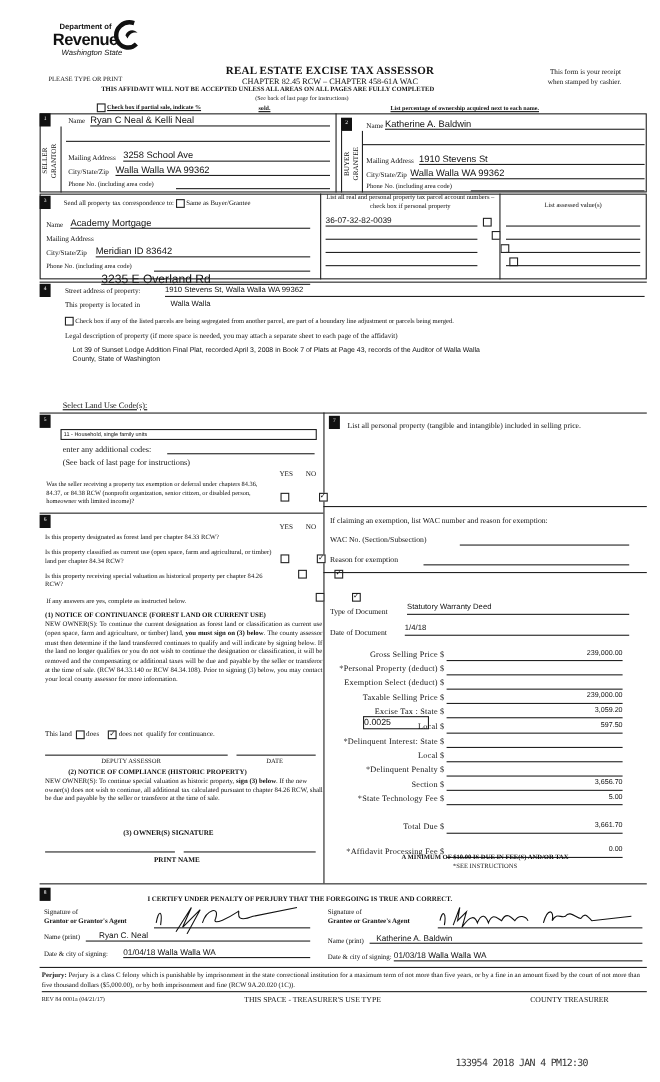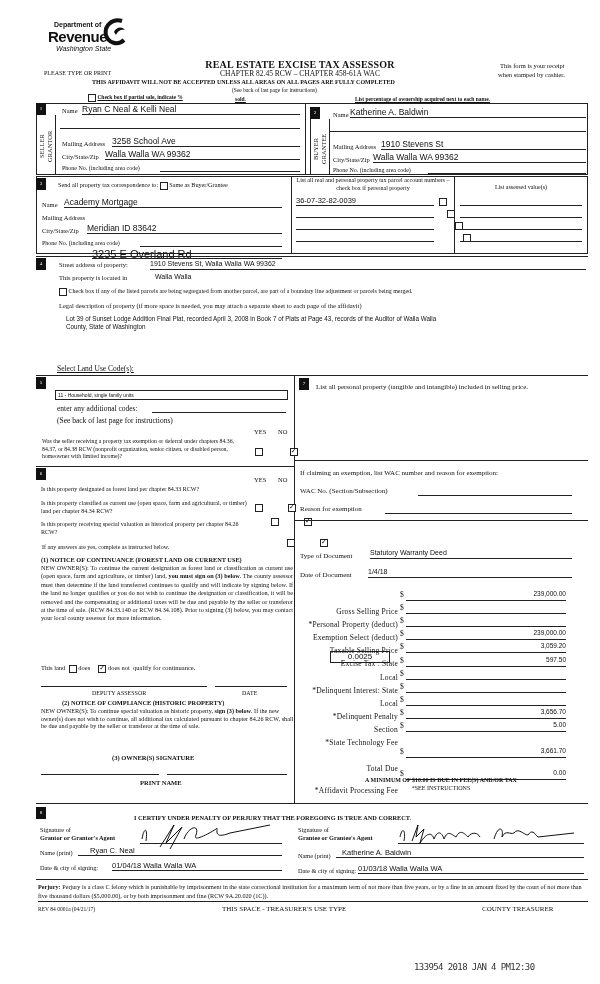--- a/index.html
+++ b/index.html
@@ -10,21 +10,21 @@
   .uline { border-bottom: 1px solid #222; }
   .numbox { position: absolute; width: 10px; height: 12px; background: #111; color: #fff; font-size: 5px; text-align: center; line-height: 12px; }
   .cb { display: inline-block; width: 8px; height: 8px; border: 1px solid #222; vertical-align: middle; background: #fff; position: relative; }
   .cb.checked::after { content: "✓"; position: absolute; left: 0; top: -2px; font-size: 7px; line-height: 9px; color: #111; font-family: "DejaVu Sans", sans-serif; }
   .bold { font-weight: bold; }
   .vtext { position: absolute; writing-mode: vertical-rl; transform: rotate(180deg); font-size: 6.5px; text-align: center; line-height: 8px; }
   .box { position: absolute; border: 1px solid #222; }
   .hline { position: absolute; height: 0; border-top: 1px solid #222; }
   .vline { position: absolute; width: 0; border-left: 1px solid #222; }
   .feerow { position: absolute; left: 298px; width: 290px; height: 12px; font-size: 7.5px; }
-  .feerow .lbl { position: absolute; right: 190px; top: 17px; white-space: nowrap; letter-spacing: 0.2px; }
+  .feerow .lbl { position: absolute; right: 190px; top: 0; white-space: nowrap; letter-spacing: 0.2px; }
   .feerow .dollar { position: absolute; left: 102px; top: 0; }
   .feerow .line { position: absolute; left: 108px; width: 160px; top: 10px; border-top: 1px solid #222; }
   .feerow .val { position: absolute; right: 22px; top: 0; font-family: "Liberation Sans", sans-serif; font-size: 6.5px; }
 </style>
 </head>
 <body>
 
 
 
 
@@ -195,21 +195,21 @@
 <div class="abs uline" style="left:418px; top:487px; width:154px; height:9px;"><span></span></div>
 <div class="abs" style="left:300px; top:505px; font-size:7px;">Reason for exemption</div>
 <div class="abs uline" style="left:385px; top:505px; width:187px; height:9px;"><span></span></div>
 <div class="hline" style="left:294px; top:520px; width:294px;"></div>
 
 <div class="abs" style="left:300px; top:552px; font-size:7px;">Type of Document</div>
 <div class="abs hand uline" style="left:370px; top:549px; width:202px; height:10px; font-size:7px;">Statutory Warranty Deed</div>
 <div class="abs" style="left:300px; top:571px; font-size:7px;">Date of Document</div>
 <div class="abs hand uline" style="left:368px; top:568px; width:204px; height:10px; font-size:7px;">1/4/18</div>
 
-<div class="abs hand" style="left:330px; top:651px; width:60px; height:12px; border:1px solid #222; text-align:center; font-size:8px; line-height:10px;">0.0025</div>
+<div class="abs hand" style="left:330px; top:651px; width:60px; height:12px; border:1px solid #222; font-size:8px; line-height:10px;">0.0025</div>
 
 <div id="fee-rows">
     <div class="feerow" style="top: 590px;">
       <span class="lbl">Gross Selling Price</span>
       <span class="dollar">$</span>
       <span class="line"></span>
       <span class="val">239,000.00</span>
     </div>
     <div class="feerow" style="top: 603.1px;">
       <span class="lbl">*Personal Property (deduct)</span>

